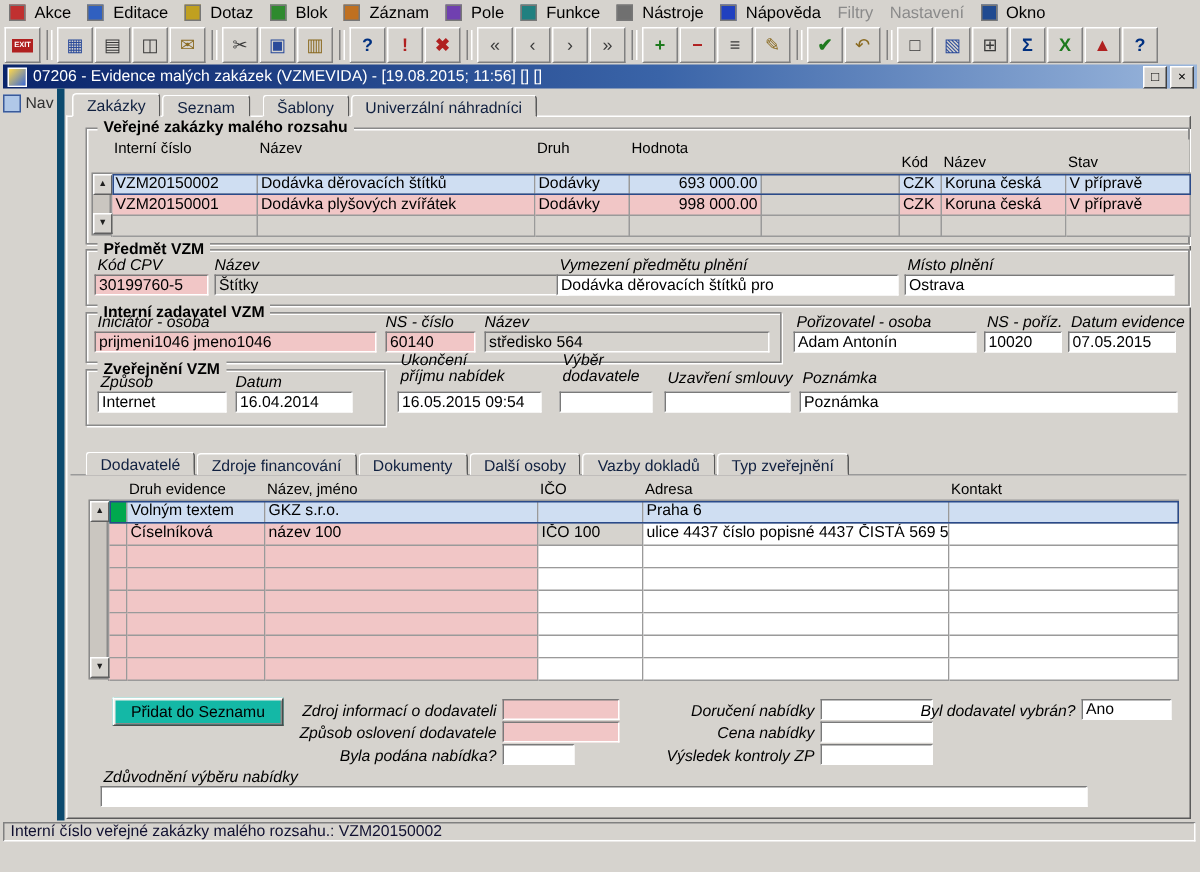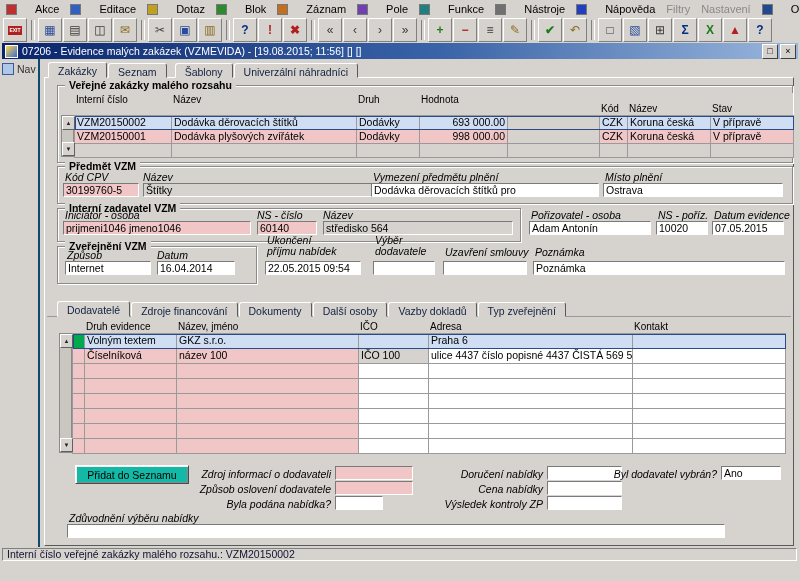--- a/index.html
+++ b/index.html
@@ -1,21 +1,21 @@
 <!DOCTYPE html>
 <html><head>
 <meta charset="utf-8">
 <style>
   html,body{margin:0;padding:0;background:#d6d3ce;}
   #app{position:relative;width:800px;height:581px;background:#d6d3ce;overflow:hidden;
        font-family:"Liberation Sans",sans-serif;font-size:11px;color:#000;}
 
   
   #menubar{position:absolute;left:0;top:0;width:800px;height:17px;display:flex;align-items:center;padding-left:2px;}
-  .menu-item{display:flex;align-items:flex-end;gap:18px;padding:1px 7px 1px 4px;cursor:default;white-space:nowrap;}
+  .menu-item{display:flex;align-items:flex-start;gap:6px;padding:1px 7px 1px 4px;cursor:default;white-space:nowrap;}
   .menu-item.disabled{color:#8a8a8a;}
   .mico{width:9px;height:9px;border:1px solid #777;flex:0 0 auto;}
   .mi0{background:#c03030;} .mi1{background:#3060c0;} .mi2{background:#c0a020;} .mi3{background:#2e8a2e;}
   .mi4{background:#c07020;} .mi5{background:#7040b0;} .mi6{background:#208080;} .mi7{background:#707070;}
   .mi8{background:#2040c0;} .mi11{background:#204a90;}
 
   
   #toolbar{position:absolute;left:0;top:17px;width:800px;height:26px;display:flex;align-items:center;padding-left:3px;}
   .tbtn{width:22px;height:22px;flex:0 0 auto;margin-right:1px;background:#d6d3ce;
         border:1px solid;border-color:#fff #808080 #808080 #fff;
@@ -30,21 +30,21 @@
             background:linear-gradient(90deg,#0a246a 0%,#3a64a8 55%,#9ab6dc 100%);
             color:#fff;display:flex;align-items:center;padding:0 2px;box-sizing:border-box;}
   .title-icon{width:11px;height:11px;margin:0 4px 0 1px;border:1px solid #fff;
               background:linear-gradient(135deg,#ffd84a,#3a6ad8);flex:0 0 auto;}
   #titlebar .ttl{flex:1;overflow:hidden;white-space:nowrap;font-size:10.5px;}
   .wbtn{width:14px;height:13px;margin-left:2px;background:#d6d3ce;color:#000;
         border:1px solid;border-color:#fff #404040 #404040 #fff;
         display:flex;align-items:center;justify-content:center;font-size:9px;flex:0 0 auto;}
 
   
-  #nav{position:absolute;left:0;top:59px;width:38px;height:488px;border-right:2px solid #0c4a6e;}
+  #nav{position:absolute;left:0;top:59px;width:38px;height:488px;border-right:5px solid #0c4a6e;}
   #nav .navhead{display:flex;align-items:center;gap:3px;padding:4px 2px;}
   .nav-ico{width:10px;height:10px;background:#b0c8e8;border:1px solid #3a5a9a;flex:0 0 auto;}
   #nav .navlabel{font-size:10.5px;color:#303030;}
 
   
   .tabs{position:absolute;display:flex;align-items:flex-end;}
   .tab{box-sizing:border-box;height:15px;padding:2px 9px 0;margin-right:1px;background:#d6d3ce;color:#102040;
        border:1px solid;border-color:#fff #5a5a5a #d6d3ce #fff;border-radius:3px 3px 0 0;font-size:10.5px;
        white-space:nowrap;cursor:default;}
   .tab.active{height:16px;z-index:6;position:relative;}
@@ -361,21 +361,21 @@
 
     <div class="grp" style="left:12px;top:168px;width:198px;height:36px">
       <span class="gtitle">Zveřejnění VZM</span>
     </div>
     <div class="lbl" style="left:22px;top:171px">Způsob</div>
     <div class="lbl" style="left:112px;top:171px">Datum</div>
     <div class="fld" style="left:20px;top:183px;width:86px">Internet</div>
     <div class="fld" style="left:112px;top:183px;width:78px">16.04.2014</div>
     <div class="lbl pre" style="left:222px;top:157px">Ukončení
 příjmu nabídek</div>
-    <div class="fld" style="left:220px;top:183px;width:96px">22.05.2015 09:54</div>
+    <div class="fld" style="left:220px;top:183px;width:96px">16.05.2015 09:54</div>
     <div class="lbl pre" style="left:330px;top:157px">Výběr
 dodavatele</div>
     <div class="fld" style="left:328px;top:183px;width:62px"></div>
     <div class="lbl" style="left:400px;top:168px">Uzavření smlouvy</div>
     <div class="fld" style="left:398px;top:183px;width:84px"></div>
     <div class="lbl" style="left:490px;top:168px">Poznámka</div>
     <div class="fld" style="left:488px;top:183px;width:252px">Poznámka</div>
 
     <div class="tabline" style="top:238px"></div>
     <div class="tabs" style="left:12px;top:223px;z-index:4">

